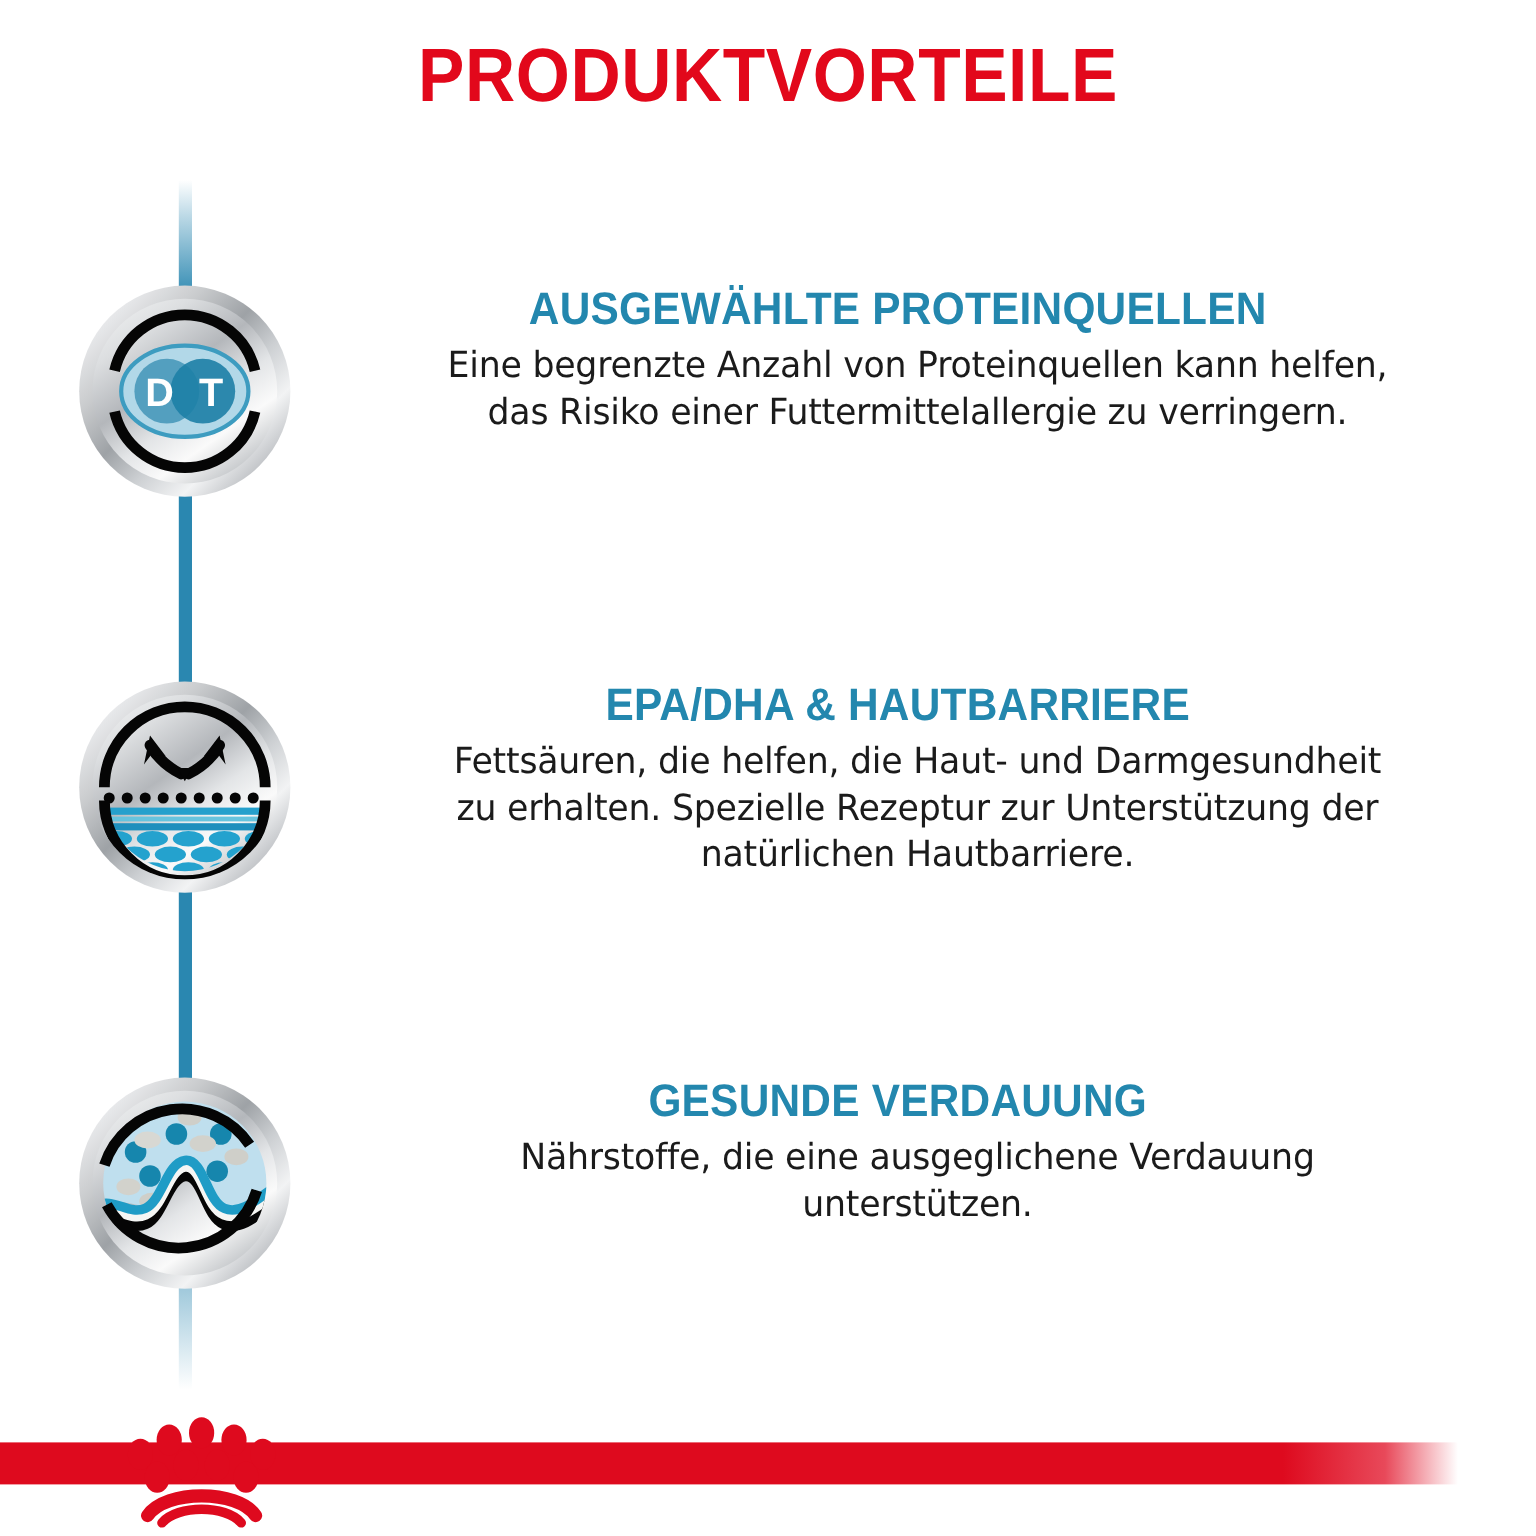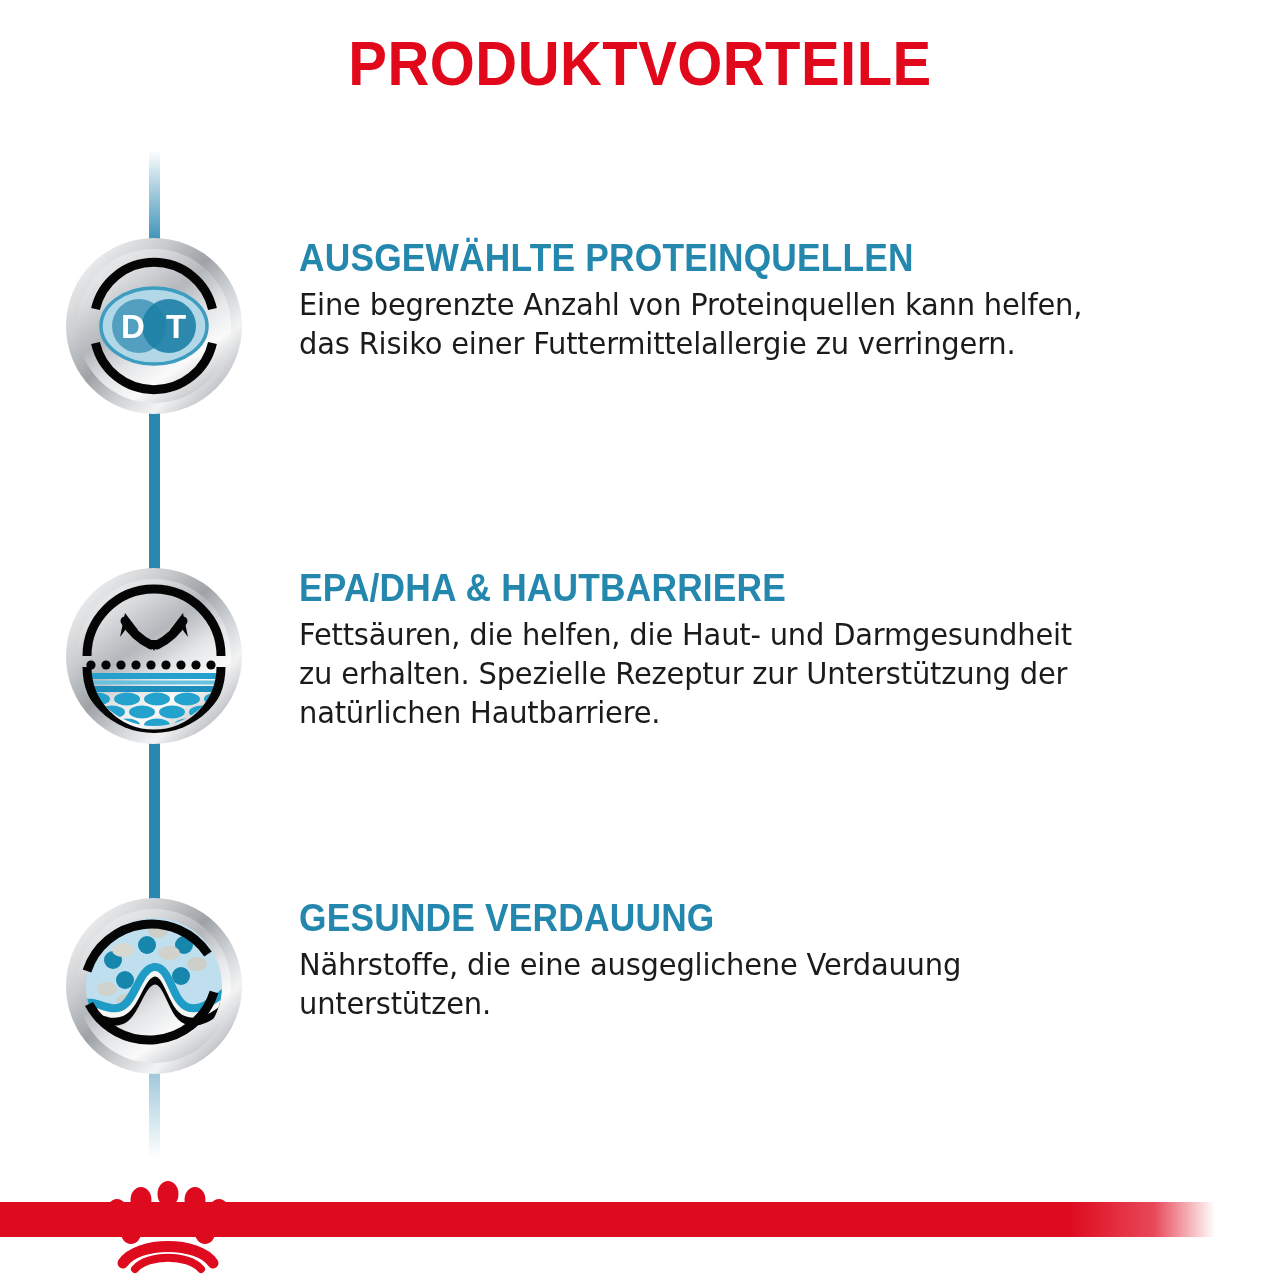--- a/index.html
+++ b/index.html
@@ -81,21 +81,21 @@
         #e3e5e7 58%,
         #fafafa 72%,
         #c3c6c9 88%,
         #a7abaf 100%);
   }
   .badge svg{ position:absolute; left:0; top:0; }
 
   
   .txtcol{
     position:absolute;
-    left:299px; top:0; width:940px;
+    left:311px; top:0; width:940px;text-align:center;
   }
   .heading{
     font-family:"Liberation Sans", sans-serif;
     font-weight:bold;
     font-size:38px;
     color:#2387ae;
     letter-spacing:0.2px;
     transform:scaleX(0.93);
     transform-origin:left top;
     white-space:nowrap;

